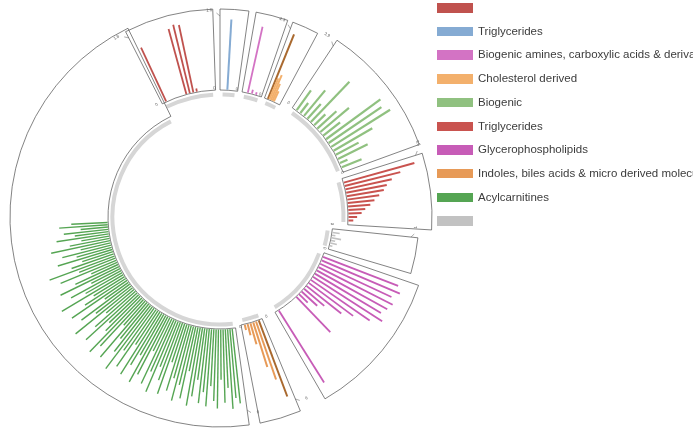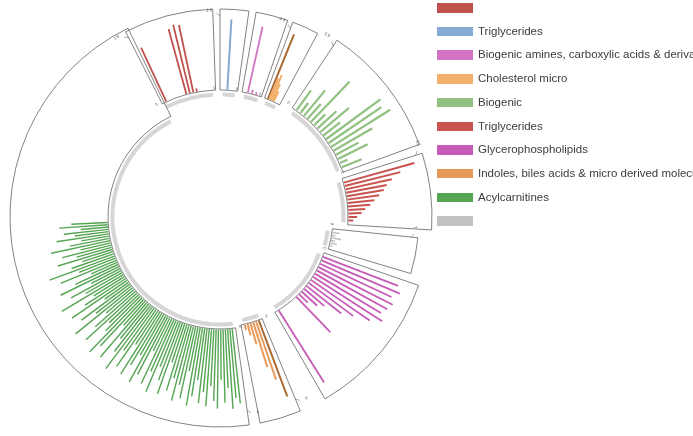--- a/index.html
+++ b/index.html
@@ -221,21 +221,21 @@
       <div class="legend-row">
         <div class="legend-swatch" style="background: rgb(133, 171, 211);"></div>
         <div class="legend-label">Triglycerides</div>
       </div>
       <div class="legend-row">
         <div class="legend-swatch" style="background: rgb(211, 115, 196);"></div>
         <div class="legend-label">Biogenic amines, carboxylic acids &amp; derivatives</div>
       </div>
       <div class="legend-row">
         <div class="legend-swatch" style="background: rgb(243, 176, 108);"></div>
-        <div class="legend-label">Cholesterol micro</div>
+        <div class="legend-label">Cholesterol derived</div>
       </div>
       <div class="legend-row">
         <div class="legend-swatch" style="background: rgb(144, 193, 128);"></div>
         <div class="legend-label">Biogenic</div>
       </div>
       <div class="legend-row">
         <div class="legend-swatch" style="background: rgb(201, 83, 79);"></div>
         <div class="legend-label">Triglycerides</div>
       </div>
       <div class="legend-row">

